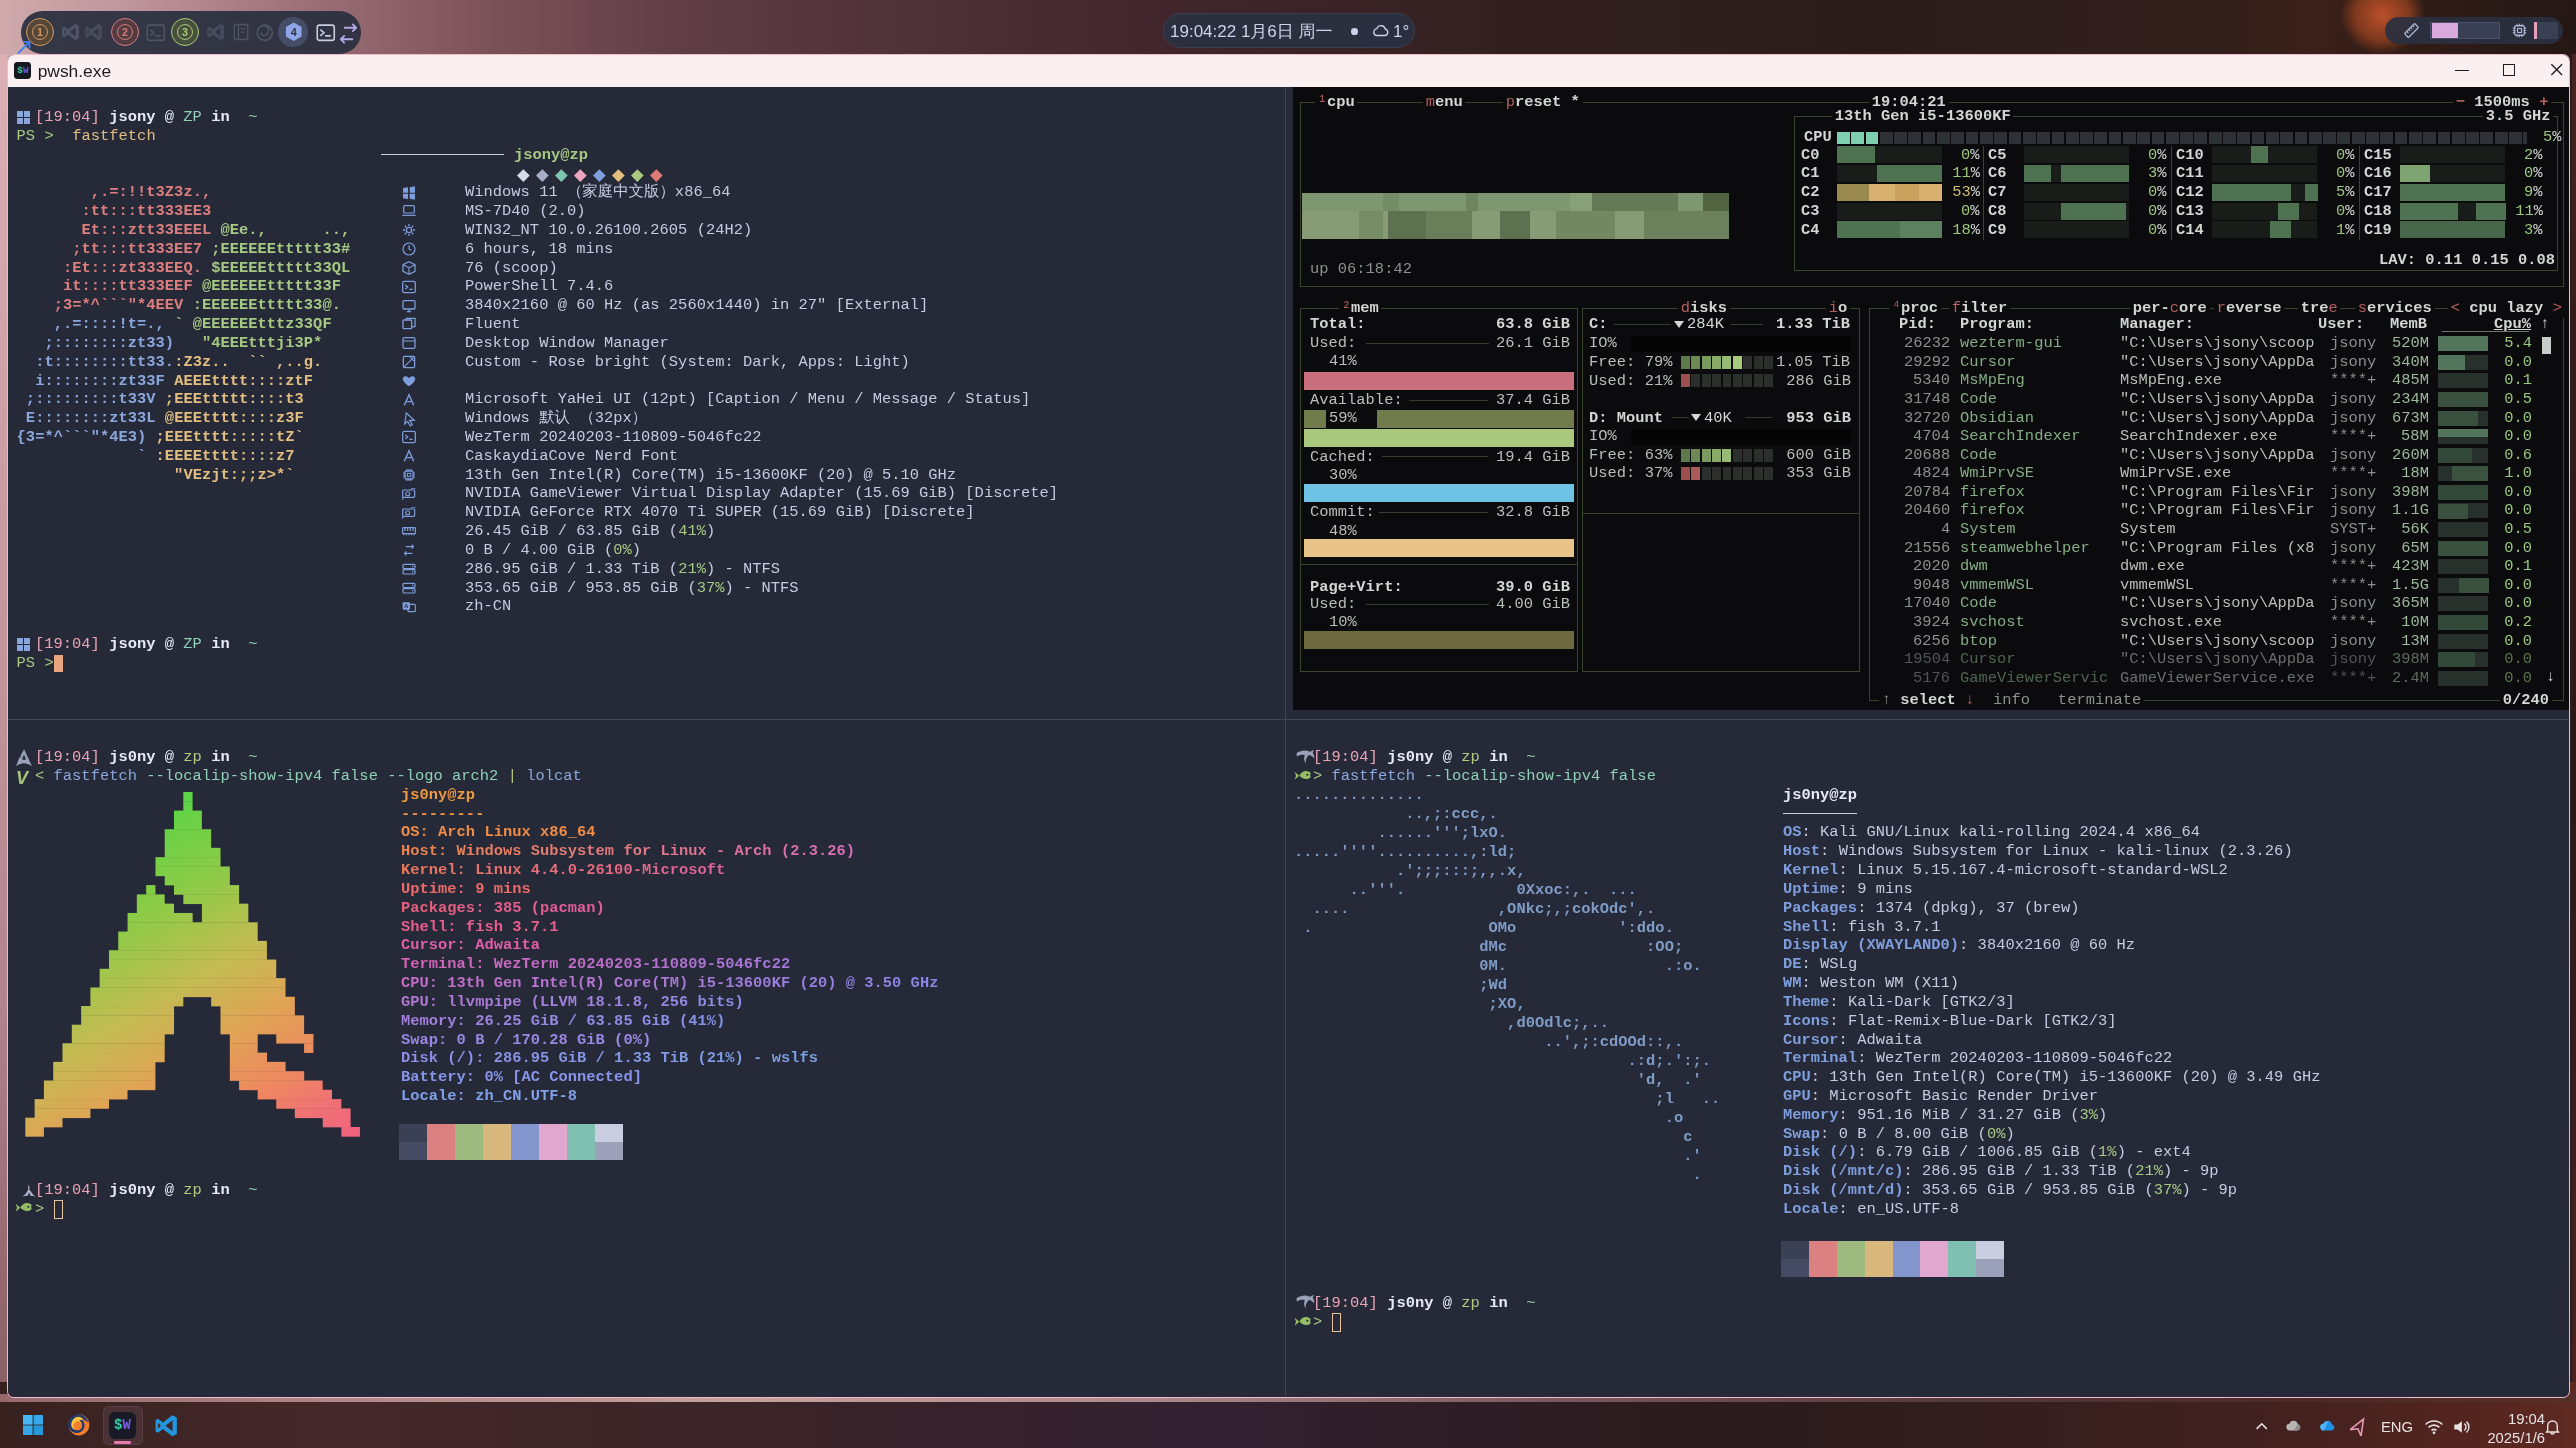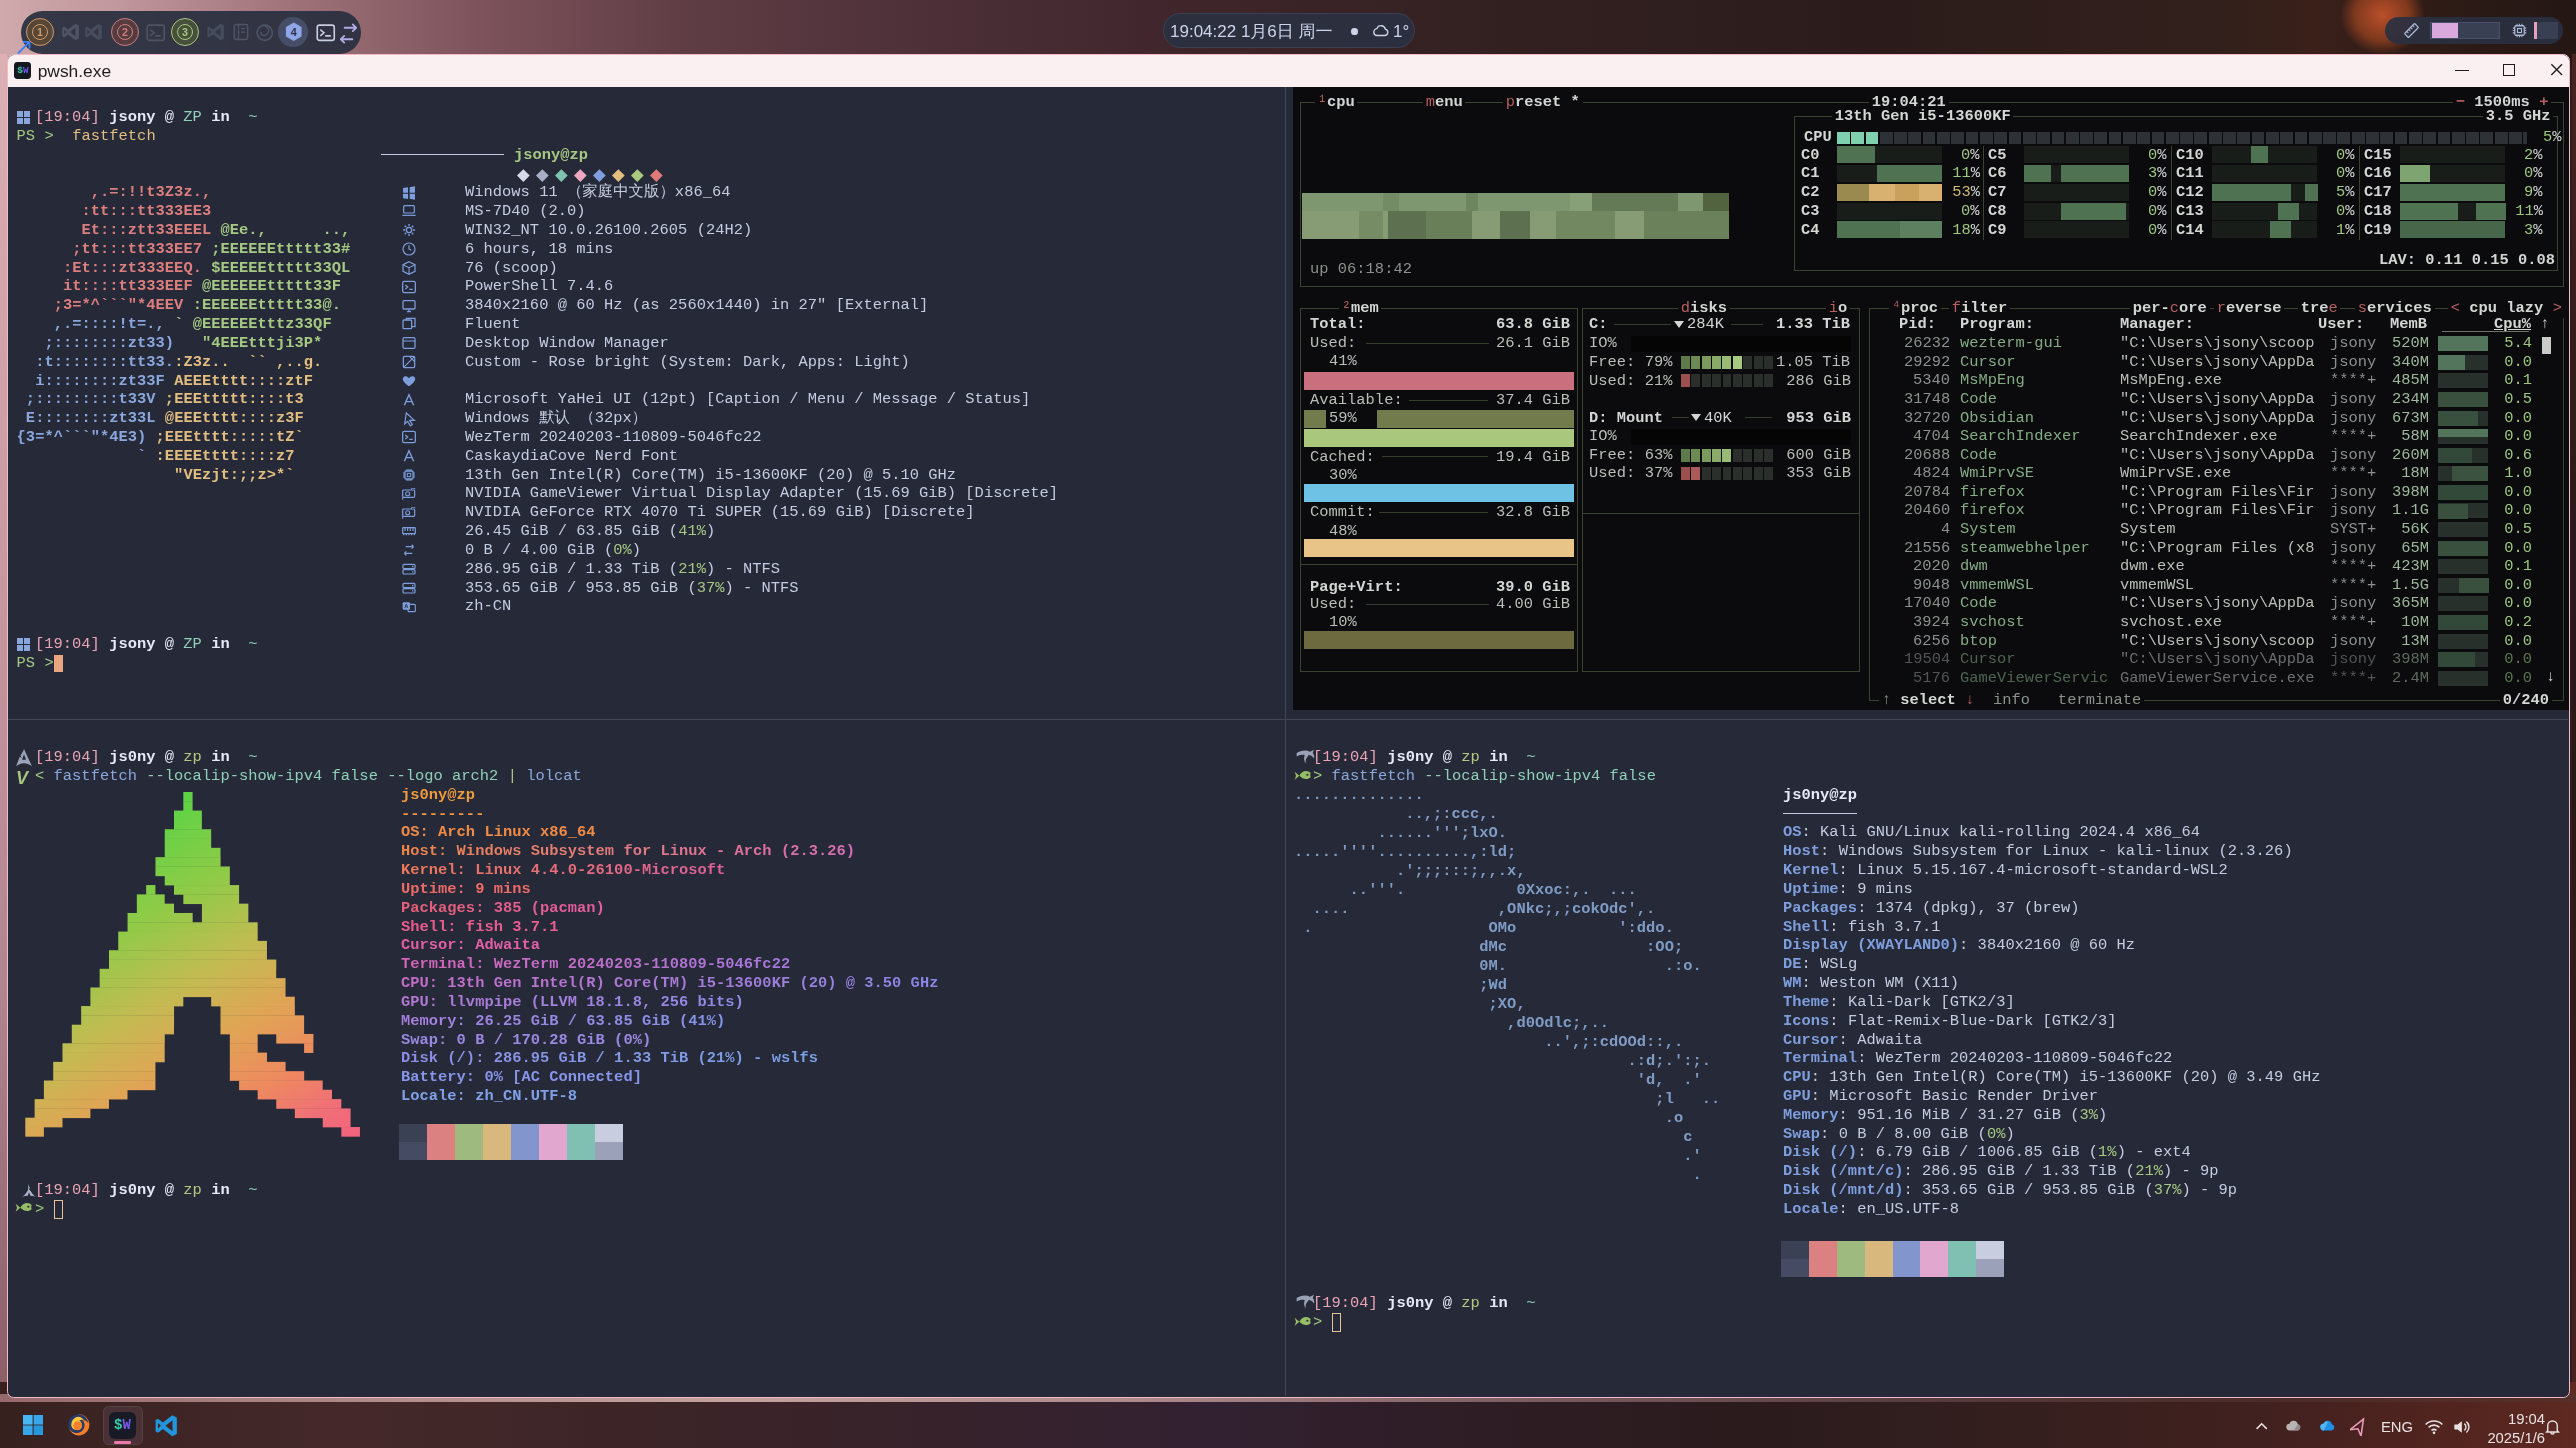--- a/index.html
+++ b/index.html
@@ -501,21 +501,21 @@
 <div class="bt pg" style="left:1960px;top:409px">Obsidian</div>
 <div class="bt cm" style="left:2120px;top:409px">"C:\Users\jsony\AppDa</div>
 <div class="bt g2" style="left:2330px;top:409px">jsony</div>
 <div class="bt mb" style="left:2392px;top:409px;width:37px;text-align:right">673M</div>
 <div class="ab" style="left:2438px;top:411px;width:50px;height:15.4px;background:#27302a"></div>
 <div class="bt bg" style="left:2504px;top:409px;width:28px;text-align:right">0.0</div>
 <div class="bt g2" style="left:1913px;top:427px;width:37px;text-align:right">4704</div>
 <div class="bt pg" style="left:1960px;top:427px">SearchIndexer</div>
 <div class="bt cm" style="left:2120px;top:427px">SearchIndexer.exe</div>
 <div class="bt g2" style="left:2330px;top:427px">****+</div>
-<div class="bt mb" style="left:2401px;top:427px;width:28px;text-align:right">58M</div>
+<div class="bt mb" style="left:2401px;top:427px;width:28px;text-align:left">58M</div>
 <div class="ab" style="left:2438px;top:429px;width:50px;height:15.4px;background:#27302a"></div>
 <div class="bt bg" style="left:2504px;top:427px;width:28px;text-align:right">0.0</div>
 <div class="bt g2" style="left:1904px;top:446px;width:46px;text-align:center">20688</div>
 <div class="bt pg" style="left:1960px;top:446px">Code</div>
 <div class="bt cm" style="left:2120px;top:446px">"C:\Users\jsony\AppDa</div>
 <div class="bt g2" style="left:2330px;top:446px">jsony</div>
 <div class="bt mb" style="left:2392px;top:446px;width:37px;text-align:right">260M</div>
 <div class="ab" style="left:2438px;top:448px;width:50px;height:15.4px;background:#27302a"></div>
 <div class="bt bg" style="left:2504px;top:446px;width:28px;text-align:right">0.6</div>
 <div class="bt g2" style="left:1913px;top:464px;width:37px;text-align:right">4824</div>

